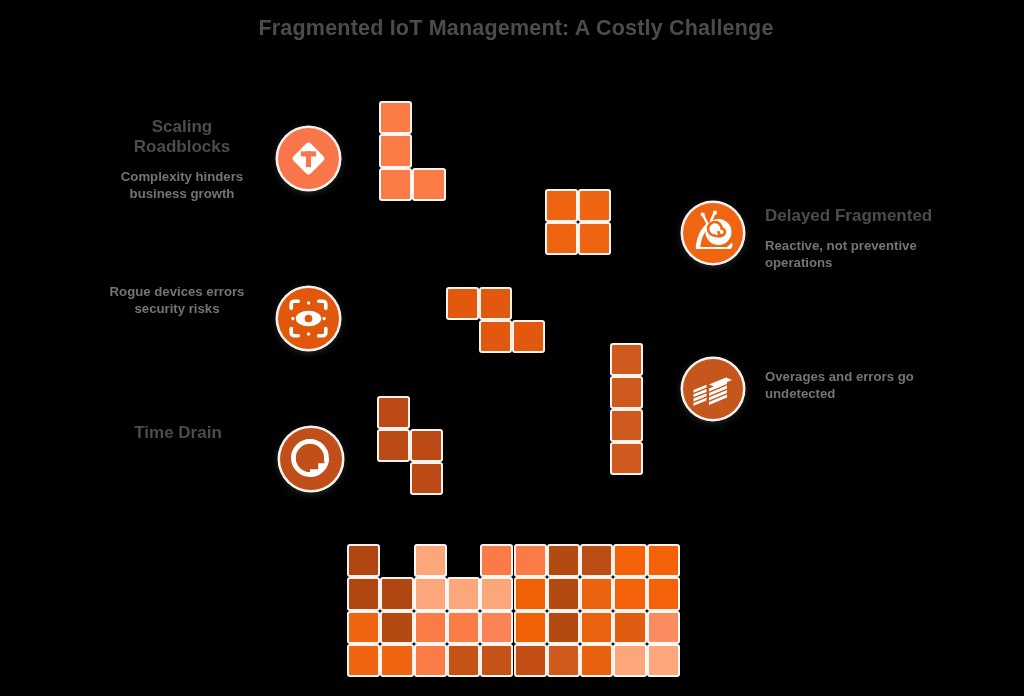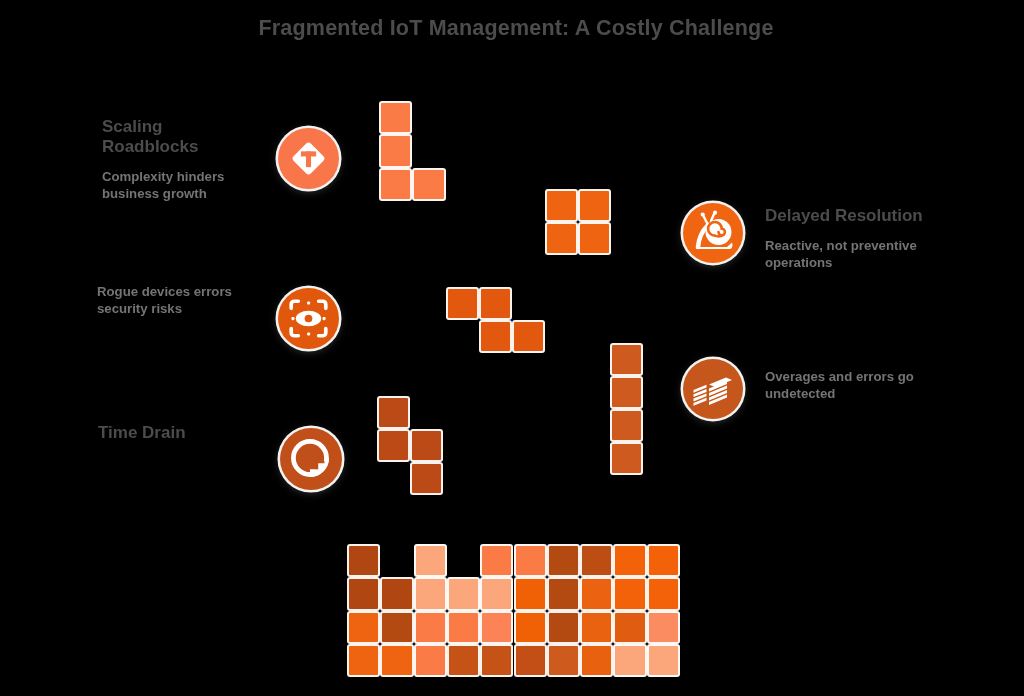--- a/index.html
+++ b/index.html
@@ -6,21 +6,21 @@
   .canvas {
     position:relative; width:1024px; height:696px; background:#000000;
     font-family:"Liberation Sans", sans-serif; overflow:hidden;
   }
   .main-title {
     position:absolute; top:12px; left:0; width:100%; text-align:center;
     font-size:21.5px; font-weight:bold; color:#4C4C4C; letter-spacing:.2px;
     margin:4px;
   }
   .f-text { position:absolute; }
-  .f-text.align-right { text-align:left; }
+  .f-text.align-right { text-align:center; }
   .f-text.align-left  { text-align:left; }
   .f-title { font-size:17px; font-weight:bold; color:#4C4C4C; line-height:20px; }
   .f-sub   { margin-top:12px; font-size:13.2px; font-weight:bold; color:#747474; line-height:16.5px; }
   .f-circle {
     position:absolute; border-radius:50%;
     box-shadow:0 0 0 2.5px rgba(255,255,255,0.95), 0 2px 10px rgba(255,255,255,0.25);
     display:flex; align-items:center; justify-content:center;
   }
   .f-circle svg { width:100%; height:100%; display:block; }
   .cell {
@@ -72,21 +72,21 @@
   </div>
   <div class="f-circle" style="left: 280px; top: 428px; width: 62px; height: 62px; background: rgb(193, 79, 25); color: rgb(193, 79, 25);">
     <svg viewBox="0 0 60 60" fill="none">
       <circle cx="29" cy="29" r="16" stroke="#ffffff" stroke-width="4.6"></circle>
       <path d="M47.5,29 A18.5,18.5 0 0 1 29,47.5 L29,40 L36,40 L36,33 L43,33 L43,29 Z" fill="#ffffff"></path>
       <path d="M36,40 L36,33 L43,33" stroke="currentColor" stroke-width="2" fill="none"></path>
     </svg>
   </div>
 
   <div class="f-text align-left" style="left:765px; top:206px; width:195px;">
-    <div class="f-title">Delayed Resolution</div>
+    <div class="f-title">Delayed Fragmented</div>
     <div class="f-sub">Reactive, not preventive operations</div>
   </div>
   <div class="f-circle" style="left: 683px; top: 203px; width: 60px; height: 60px; background: rgb(240, 101, 17); color: rgb(240, 101, 17);">
     <svg viewBox="0 0 60 60" fill="none">
       <path d="M13,44 L44,44 L49,39.5 Q50.5,43.5 47.5,46 L15,46 Q12,46 13,44 Z" fill="#ffffff"></path>
       <path d="M15,44 Q16,31 25,22" stroke="#ffffff" stroke-width="4.5" stroke-linecap="round"></path>
       <path d="M24,20 L20.5,13" stroke="#ffffff" stroke-width="2.4" stroke-linecap="round"></path>
       <path d="M28,18 L31,11" stroke="#ffffff" stroke-width="2.4" stroke-linecap="round"></path>
       <circle cx="19.7" cy="11.5" r="2.1" fill="#ffffff"></circle>
       <circle cx="32" cy="9.7" r="2.1" fill="#ffffff"></circle>

